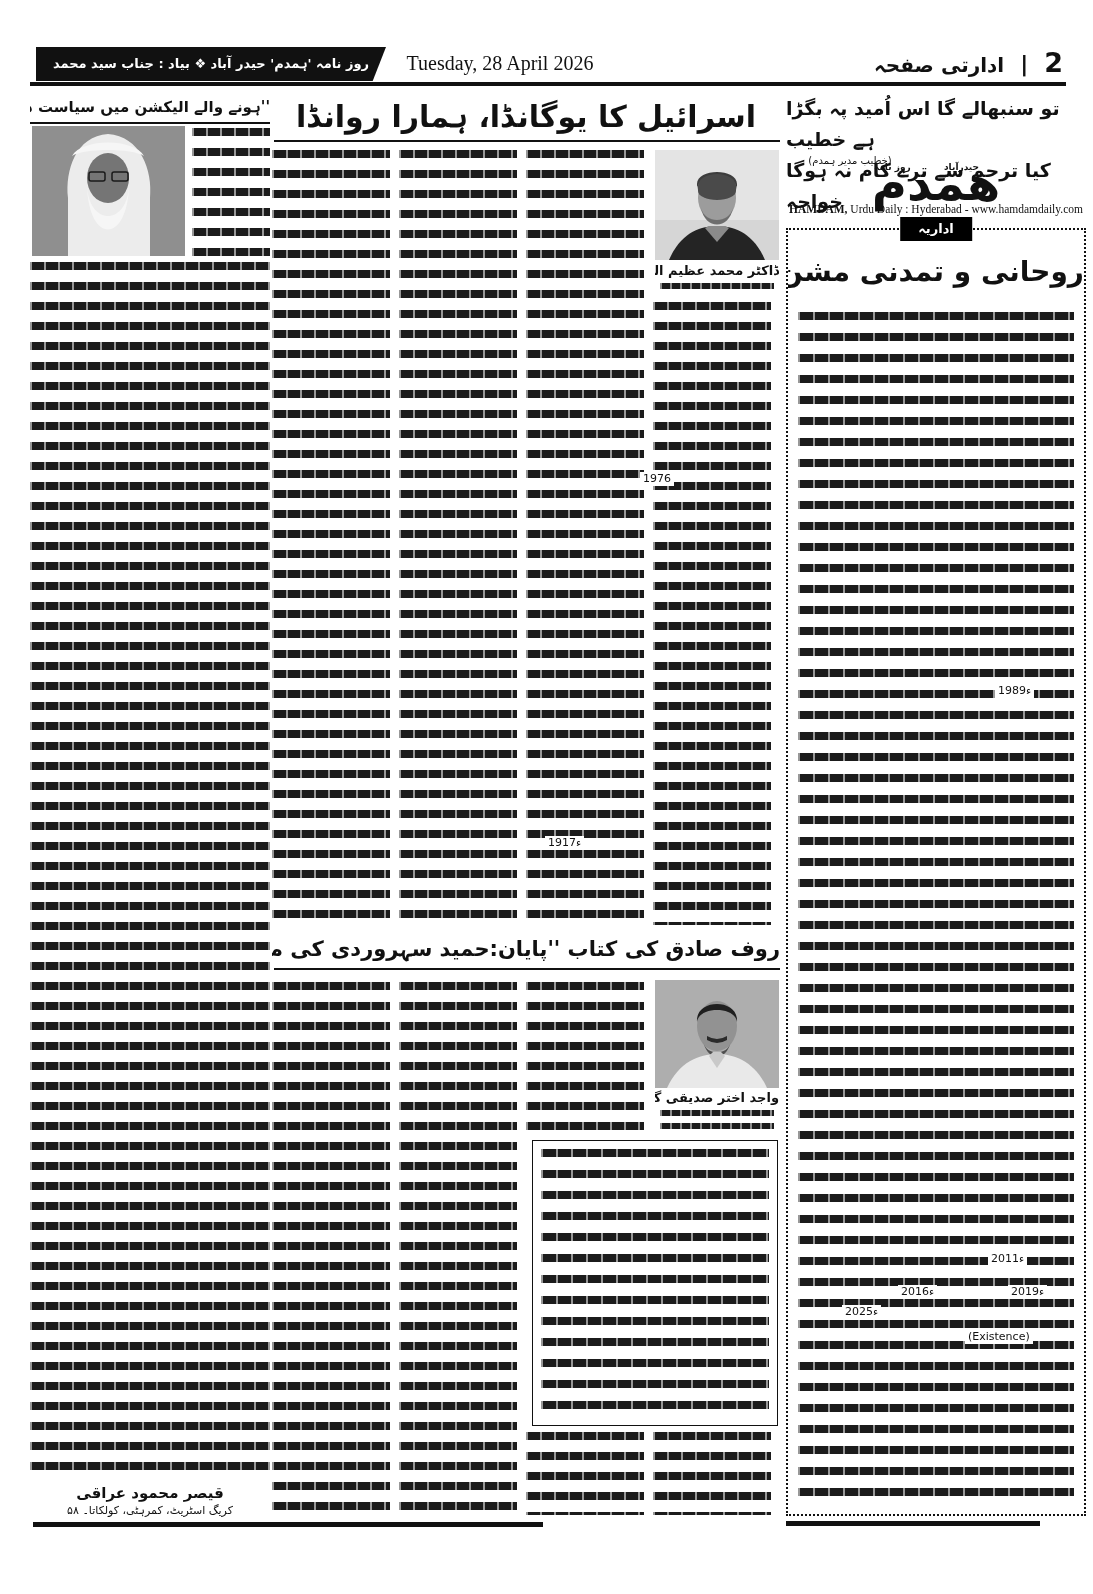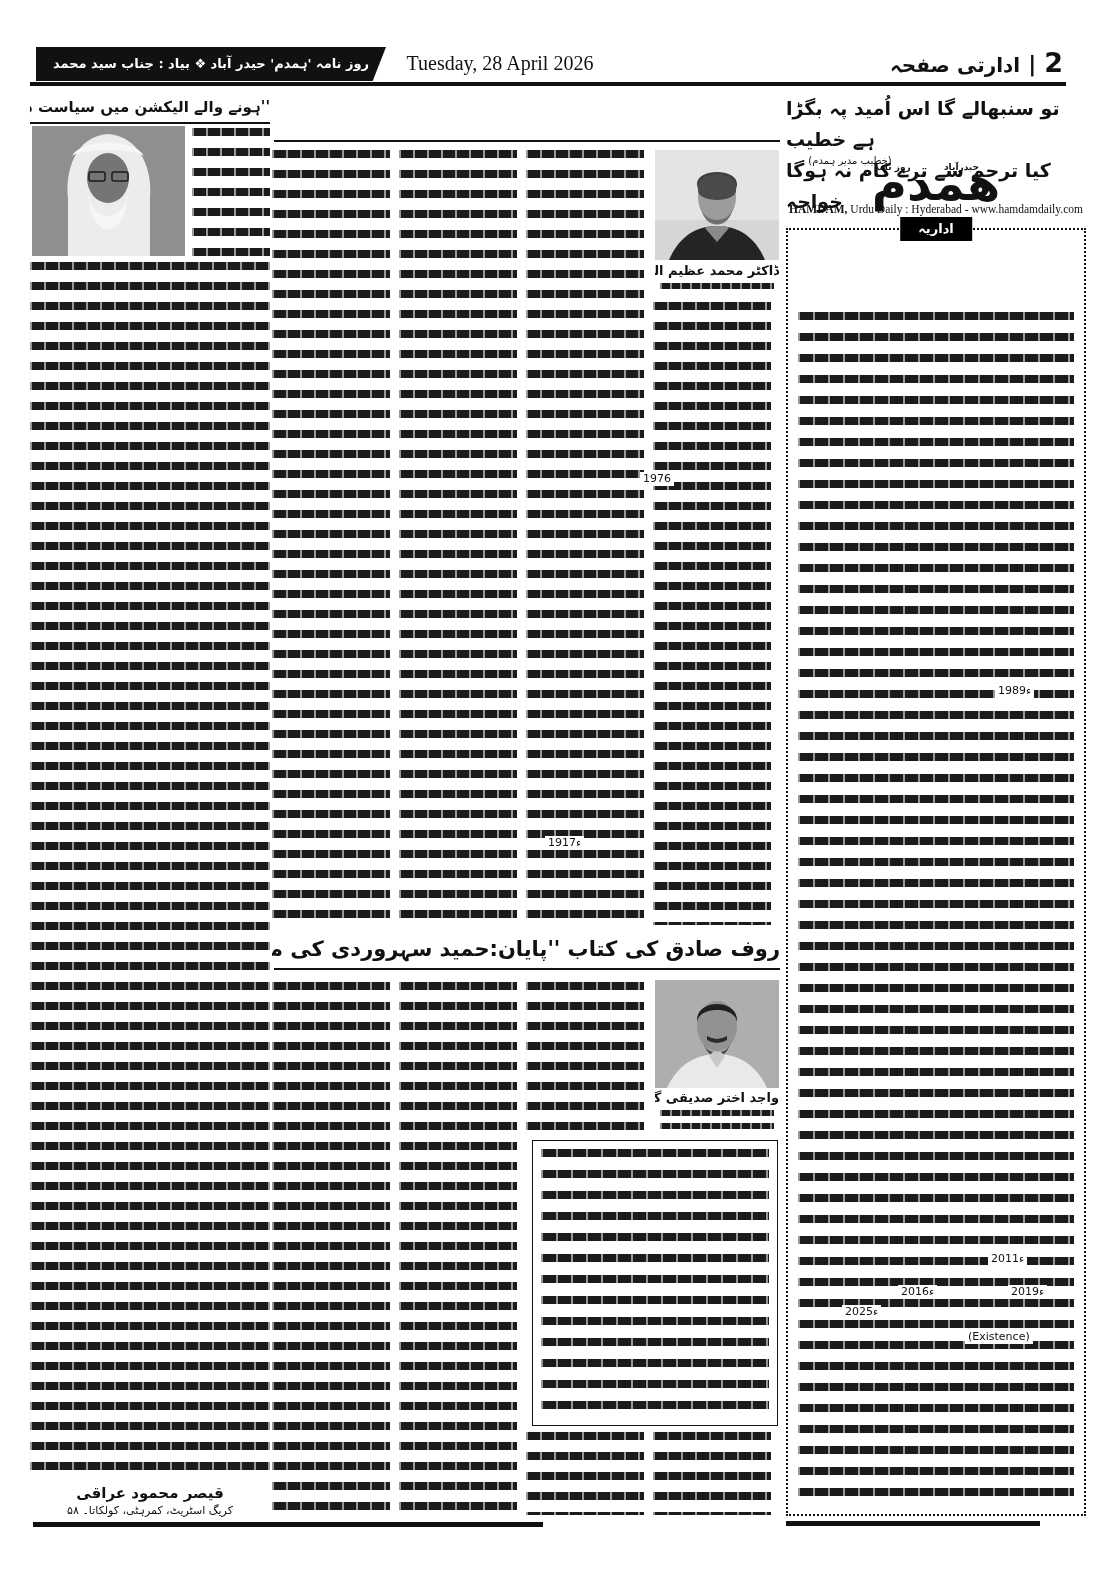--- a/index.html
+++ b/index.html
@@ -37,21 +37,21 @@
 
   <div class="abs" style="left:36px;top:47px;width:350px;height:34px;background:#111;color:#fff;
               clip-path:polygon(0 0,100% 0,96.2% 100%,0 100%);
               font-size:13px;line-height:34px;text-align:center;font-weight:bold;direction:rtl;overflow:hidden;">
     <span>روز نامہ 'ہمدم' حیدر آباد ❖ بیاد : جناب سید محمد قادری خطیب صاحب مرحوم</span>
   </div>
 
   <div class="abs serif" style="left:400px;top:52px;width:200px;font-size:20px;text-align:center;">Tuesday, 28 April 2026</div>
 
   <div class="abs" style="left:850px;top:46px;width:213px;height:32px;display:flex;align-items:flex-end;
-              justify-content:flex-end;gap:8px;">
+              justify-content:flex-end;gap:16px;">
     <span style="font-weight:bold;font-size:20px;line-height:26px;direction:rtl;">ادارتی صفحہ</span>
     <span style="font-weight:bold;font-size:22px;line-height:28px;">|</span>
     <span style="font-weight:bold;font-size:27px;line-height:30px;">2</span>
   </div>
 
   <div class="abs rule" style="left:30px;top:82px;width:1036px;height:4px;"></div>
 
   <div class="abs rtl" style="left:786px;top:93px;width:300px;text-align:left;font-weight:bold;
               font-size:19px;line-height:31px;">
     <div>تو سنبھالے گا اس اُمید پہ بگڑا ہے خطیب</div>
@@ -64,20 +64,21 @@
     <span class="abs" style="left:88px;top:-2px;font-size:9px;font-weight:bold;direction:rtl;">روز نامہ</span>
     <span class="abs" style="left:158px;top:-2px;font-size:9px;font-weight:bold;direction:rtl;">حیدرآباد</span>
   </div>
 
   <div class="abs serif" style="left:786px;top:203px;width:300px;font-size:11.5px;text-align:center;">
     <span style="font-weight:bold;text-align:right;">HAMDAM,</span><span> Urdu Daily : Hyderabad - www.hamdamdaily.com</span>
   </div>
 
   <div class="abs ed-box" style="left:786px;top:228px;width:300px;height:1288px;">
     <div class="ed-tab">اداریہ</div>
+    <div class="hl" style="margin-top:22px;font-size:28px;line-height:40px;">روحانی و تمدنی مشن</div>
   </div>
   <div class="abs greek-ed" style="left:798px;top:312px;width:276px;height:1192px;"></div>
 
   <span class="tok" style="left:995px;top:684px;">1989ء</span>
   <span class="tok" style="left:988px;top:1252px;">2011ء</span>
   <span class="tok" style="left:898px;top:1285px;">2016ء</span>
   <span class="tok" style="left:1008px;top:1285px;">2019ء</span>
   <span class="tok" style="left:842px;top:1305px;">2025ء</span>
   <span class="tok" style="left:965px;top:1330px;">(Existence)</span>
 
@@ -94,20 +95,21 @@
       <path d="M55 60 C57 100 95 100 97 60 C95 118 57 118 55 60 Z" fill="#f6f6f6"></path>
       <path d="M40 30 C50 12 102 12 112 30 C100 22 52 22 40 30 Z" fill="#f6f6f6"></path>
     </svg>
   </div>
   <div class="abs greek" style="left:192px;top:128px;width:78px;height:128px;"></div>
   <div class="abs greek" style="left:30px;top:262px;width:240px;height:1218px;"></div>
 
   <div class="abs rtl" style="left:30px;top:1484px;width:240px;font-weight:bold;font-size:15px;text-align:center;">قیصر محمود عراقی</div>
   <div class="abs rtl" style="left:30px;top:1504px;width:240px;font-size:11px;text-align:center;">کریگ اسٹریٹ، کمرہٹی، کولکاتا۔ ۵۸</div>
 
+  <div class="abs hl" style="left:272px;top:96px;width:508px;height:44px;font-size:30px;line-height:42px;">اسرائیل کا یوگانڈا، ہمارا روانڈا</div>
   <div class="abs rule" style="left:274px;top:140px;width:506px;height:2px;"></div>
 
   <div class="abs greek" style="left:272px;top:150px;width:118px;height:775px;"></div>
   <div class="abs greek" style="left:399px;top:150px;width:118px;height:775px;"></div>
   <div class="abs greek" style="left:526px;top:150px;width:118px;height:775px;"></div>
 
   <div class="abs" style="left:655px;top:150px;width:124px;height:110px;">
     <svg width="124" height="110" viewBox="0 0 124 110" preserveAspectRatio="none">
       <rect width="124" height="110" fill="#e4e4e4"></rect>
       <rect y="70" width="124" height="40" fill="#d6d6d6"></rect>

